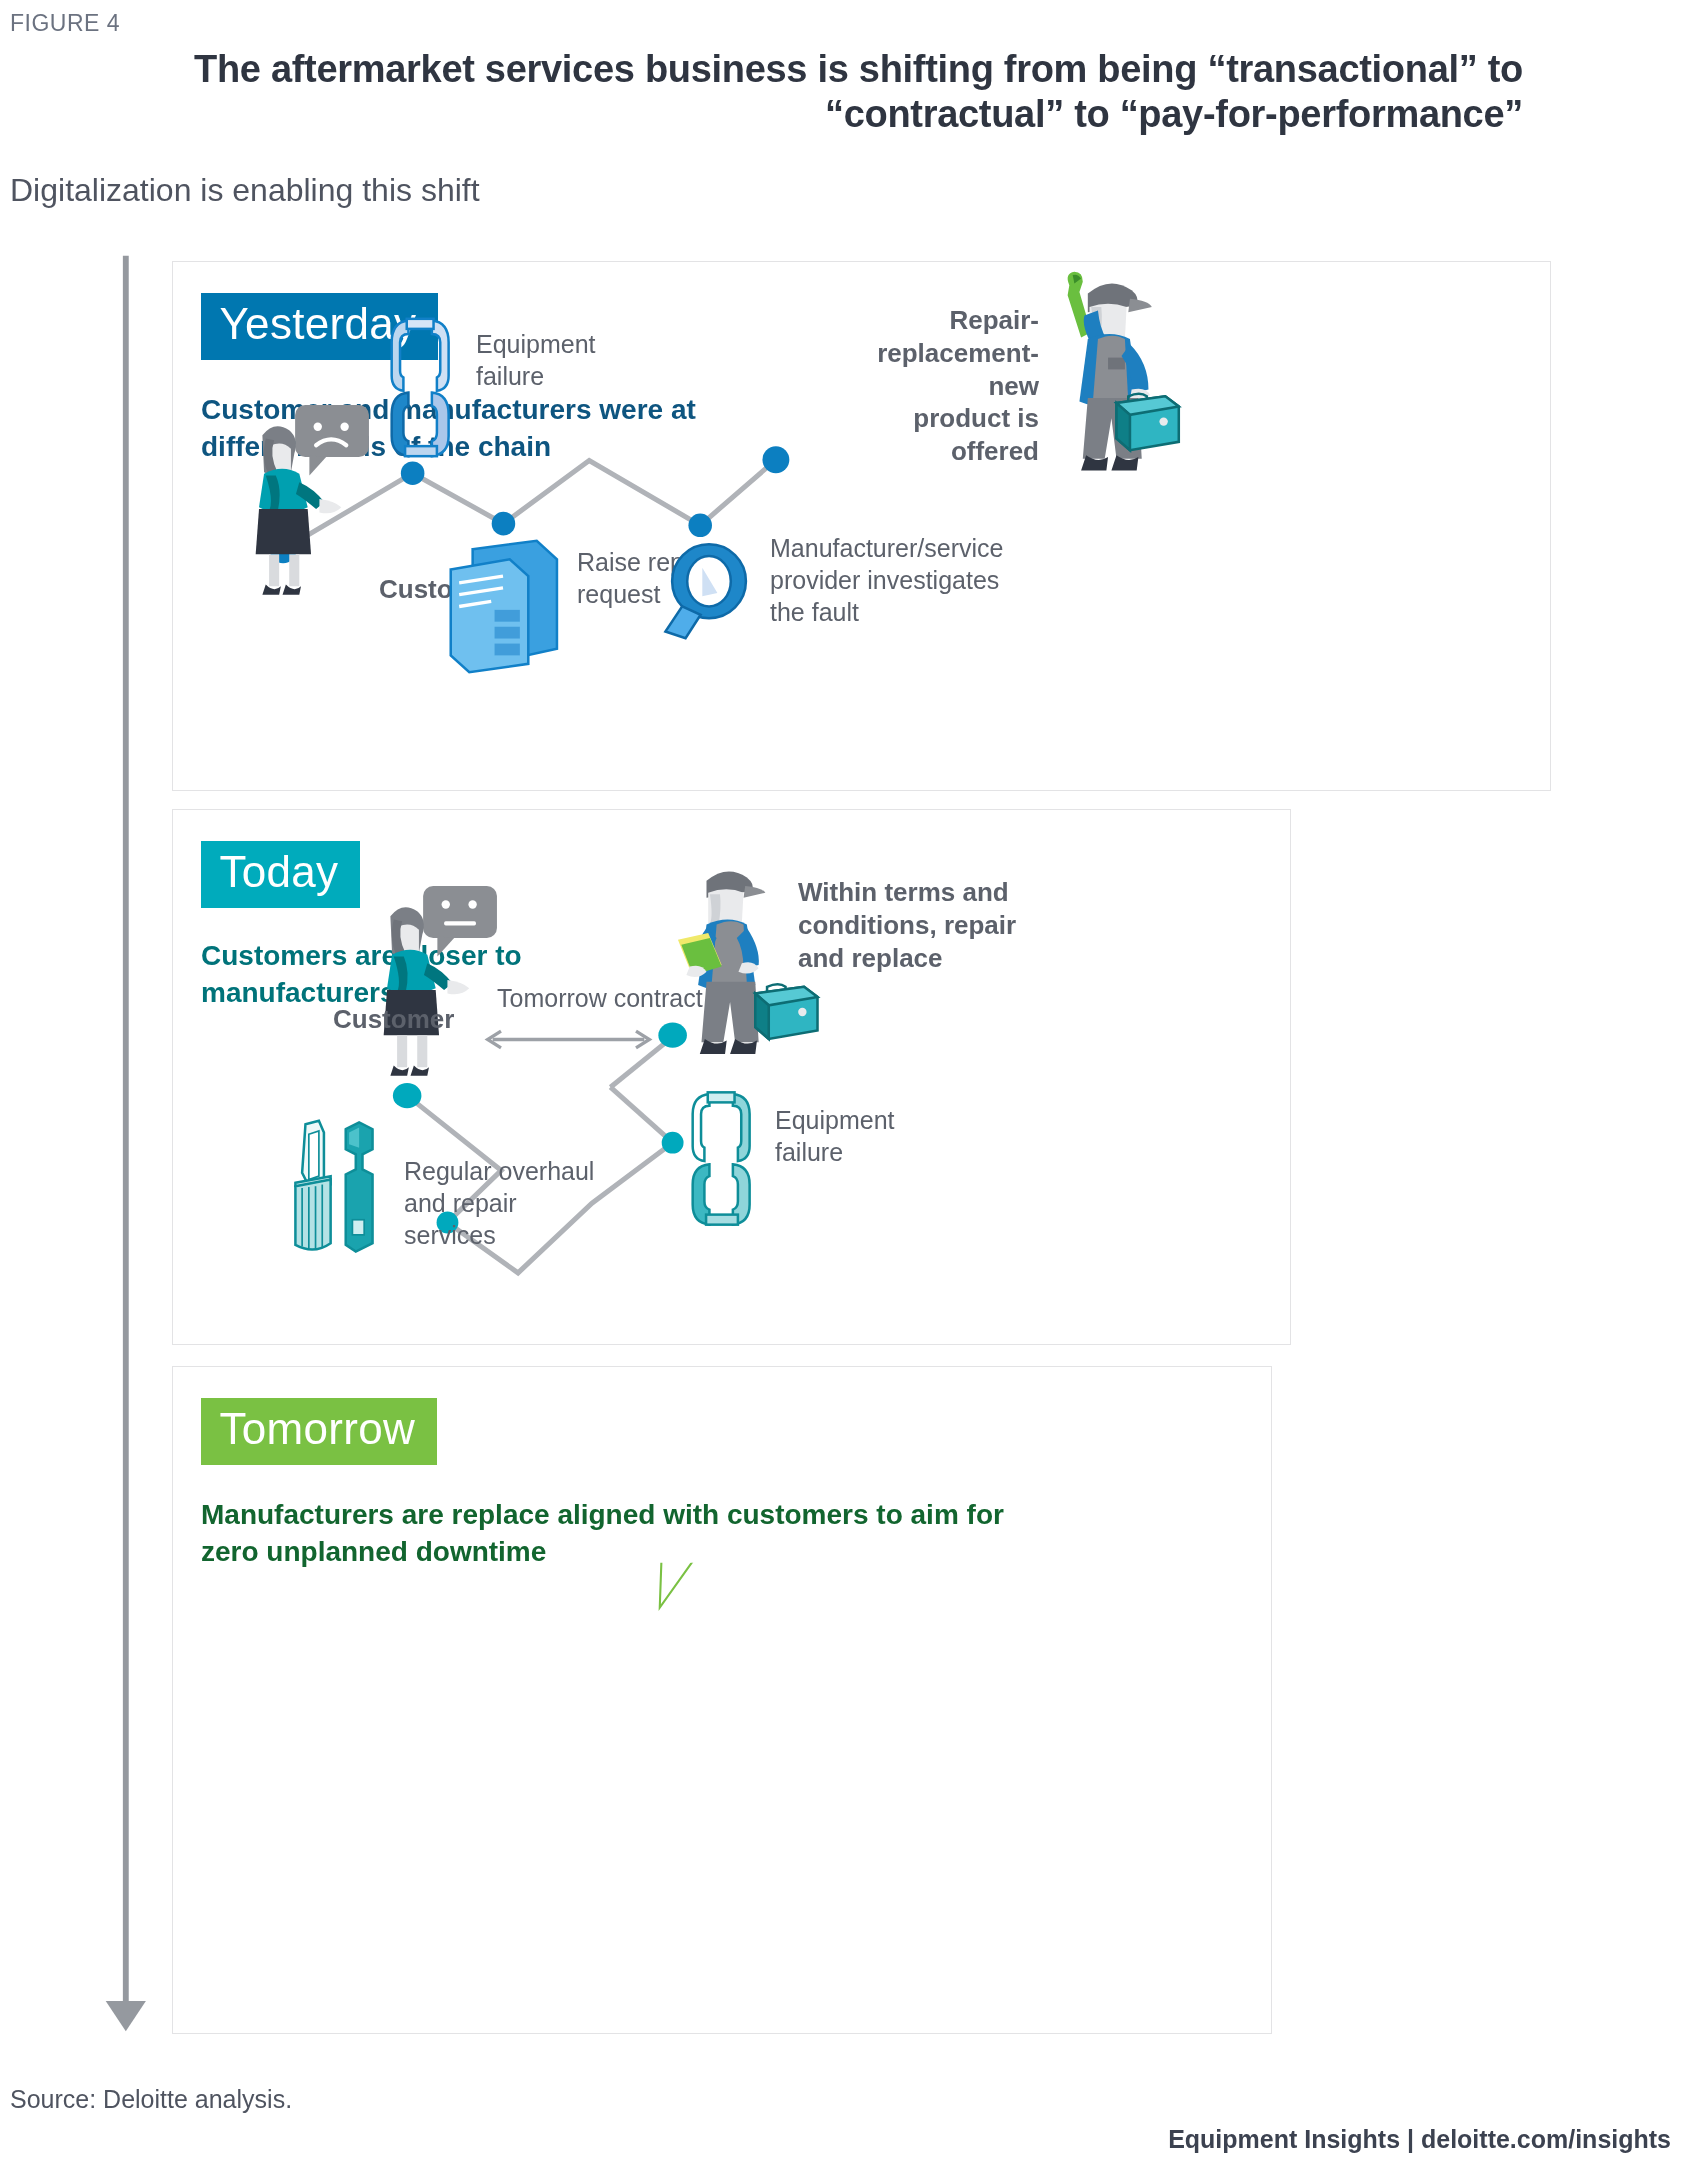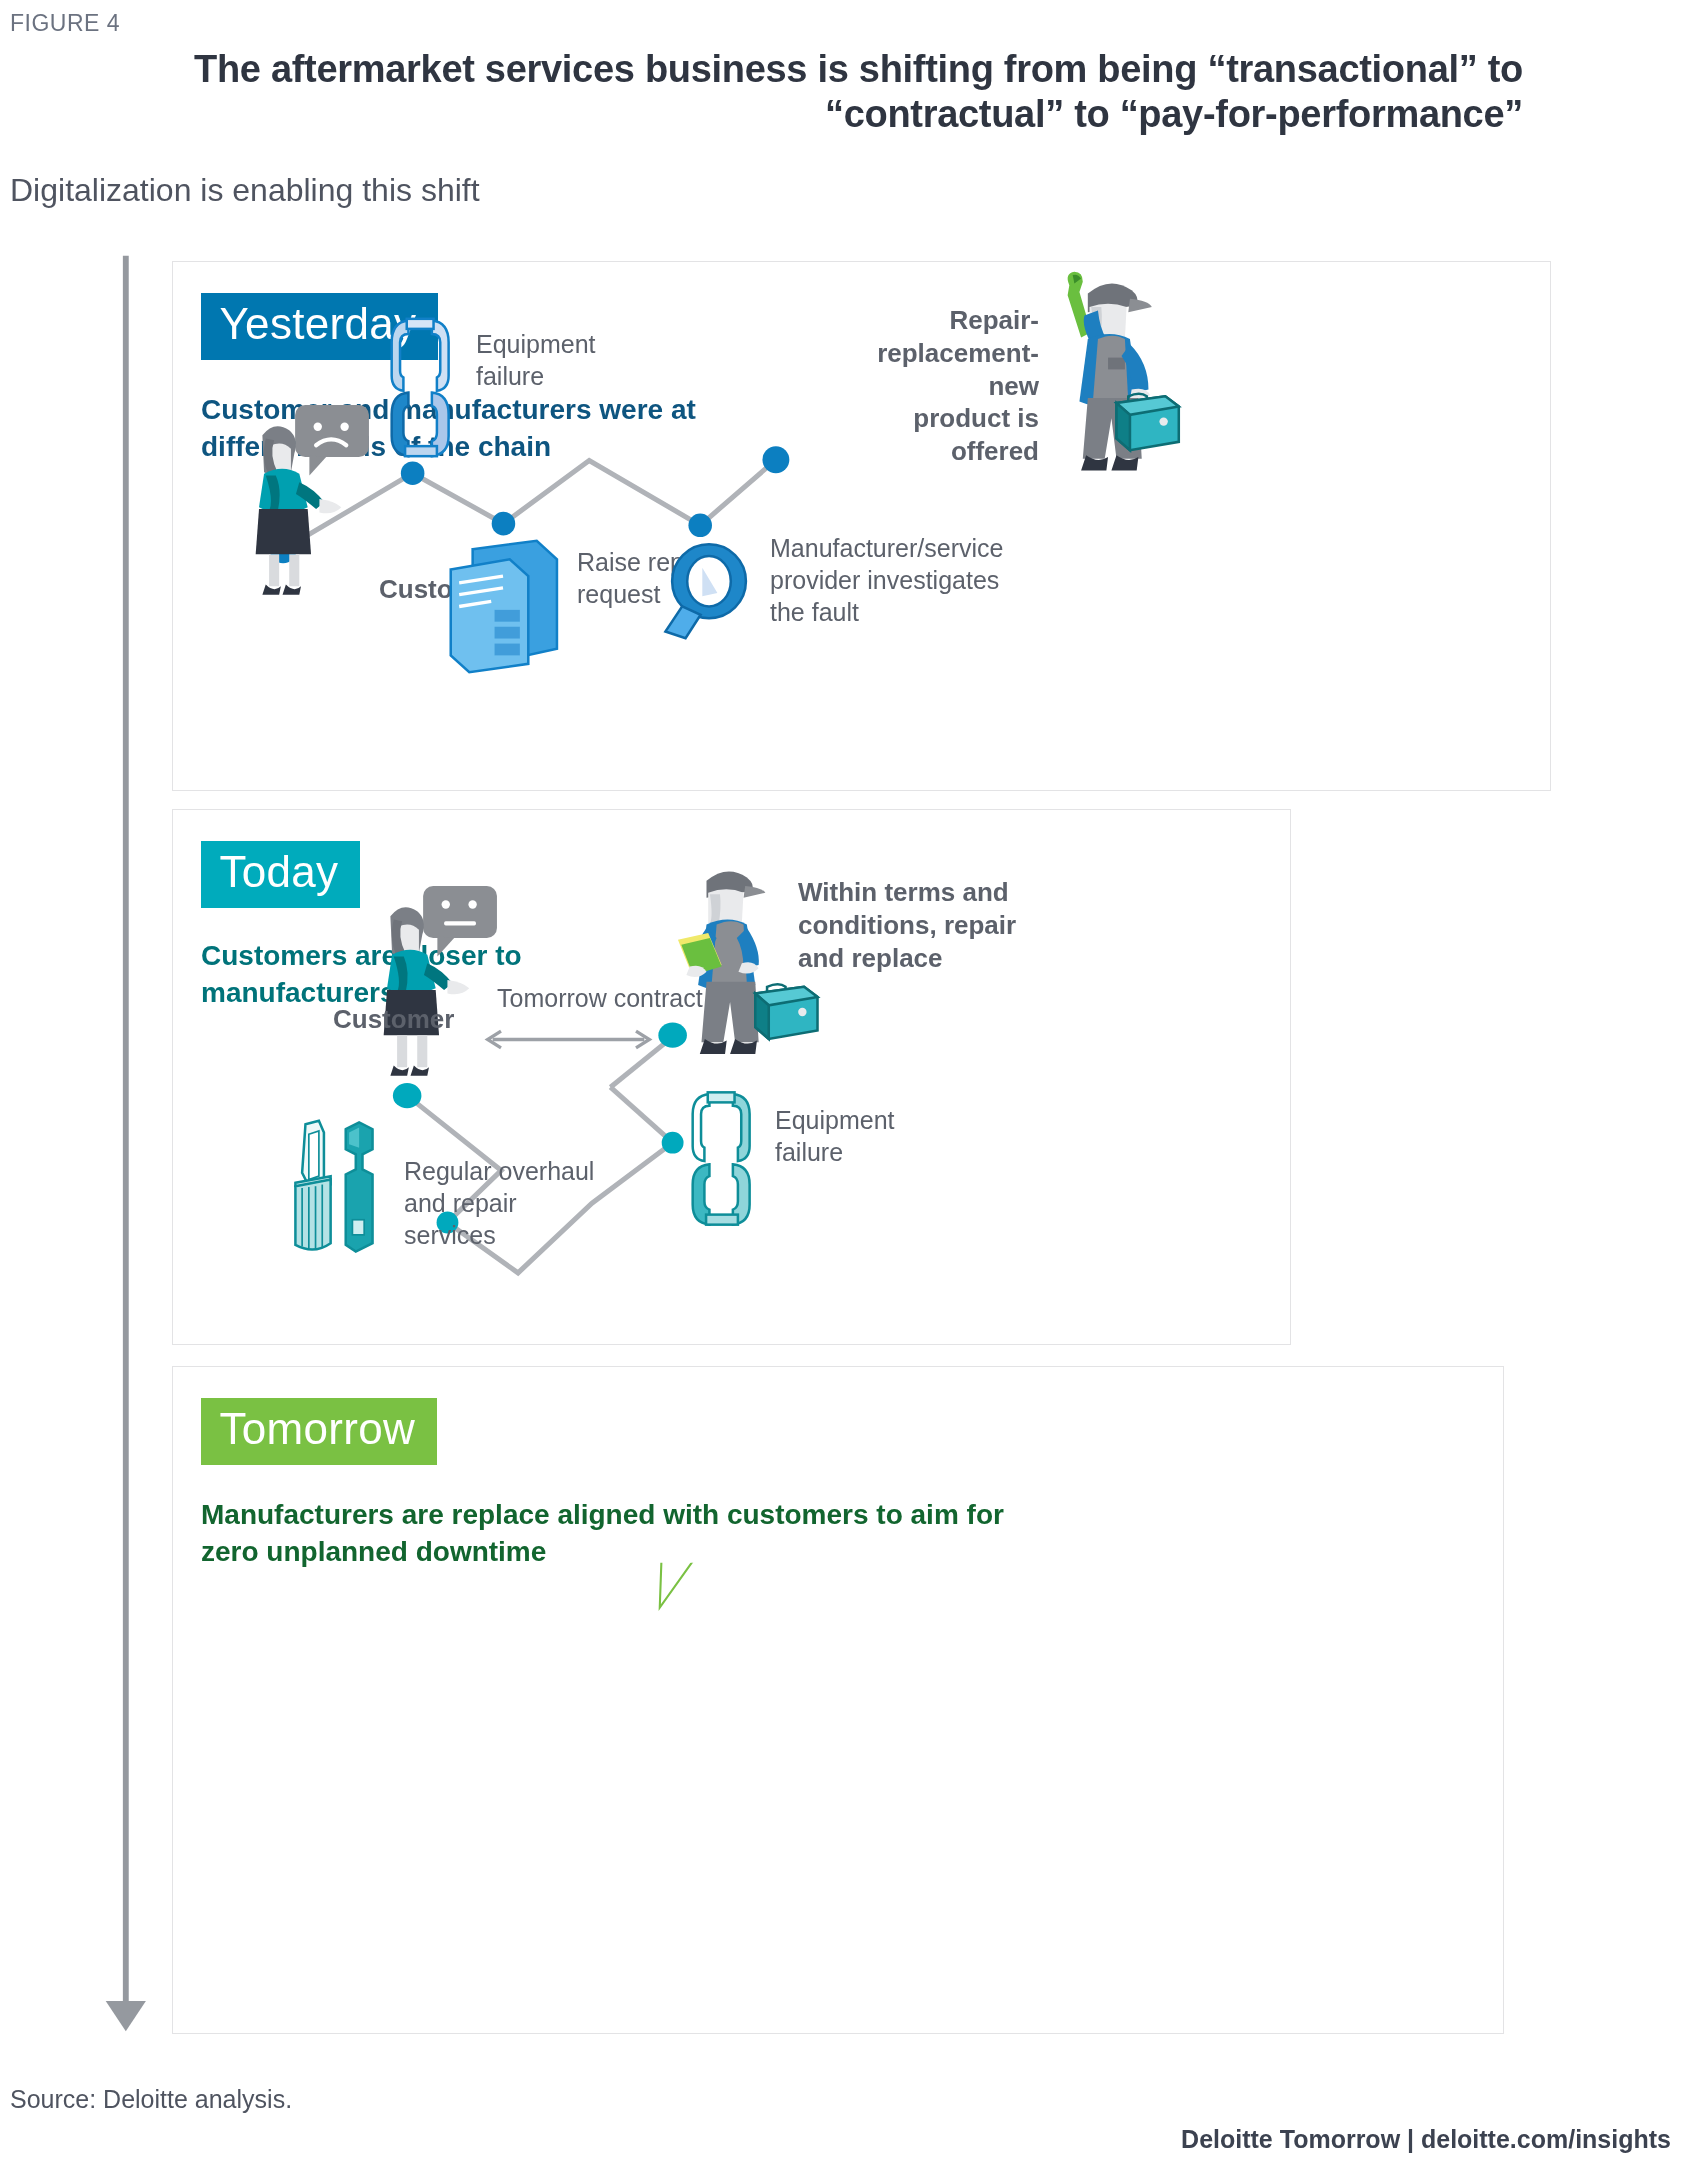--- a/index.html
+++ b/index.html
@@ -31,21 +31,21 @@
   .timeline-arrow { position: absolute; left: 99px; top: 249px; width: 67px; height: 1789px; }
 
   
   .panel {
     position: absolute;
     border: 1.7px solid #e3e3e5;
     background: #fff;
   }
   #panel-yesterday { left: 172px; top: 261px; width: 1379px; height: 530px; }
   #panel-today     { left: 172px; top: 809px; width: 1119px; height: 536px; }
-  #panel-tomorrow  { left: 172px; top: 1366px; width: 1332px; height: 668px; }
+  #panel-tomorrow  { left: 172px; top: 1366px; width: 1100px; height: 668px; }
 
   .badge {
     position: absolute; left: 28px; top: 31px;
     padding: 7.6px 22px 13.5px 18.5px;
     color: #fff; font-size: 44px; font-weight: 400; line-height: 1.05;
     letter-spacing: 0.3px;
   }
   .badge-yesterday { background: #0077b0; }
   .badge-today     { background: #00abbc; }
   .badge-tomorrow  { background: #7ac143; }
@@ -387,16 +387,16 @@
     <div style="position:absolute;left:458px;top:192px;">
       <svg width="101" height="92" viewBox="0 0 120 110">
         <path d="M74 2 L34 58 L36 2" fill="#fff" stroke="#7ac143" stroke-width="2.5"></path>
         <line x1="34" y1="2" x2="76" y2="2" stroke="#fff" stroke-width="5"></line>
       </svg>
     </div>
 
   </div>
 
   <div class="source">Source: Deloitte analysis.</div>
-  <div class="brandline">Deloitte Tomorrow | deloitte.com/insights</div>
+  <div class="brandline">Equipment Insights | deloitte.com/insights</div>
 
 </div>
 
 
 </body></html>

